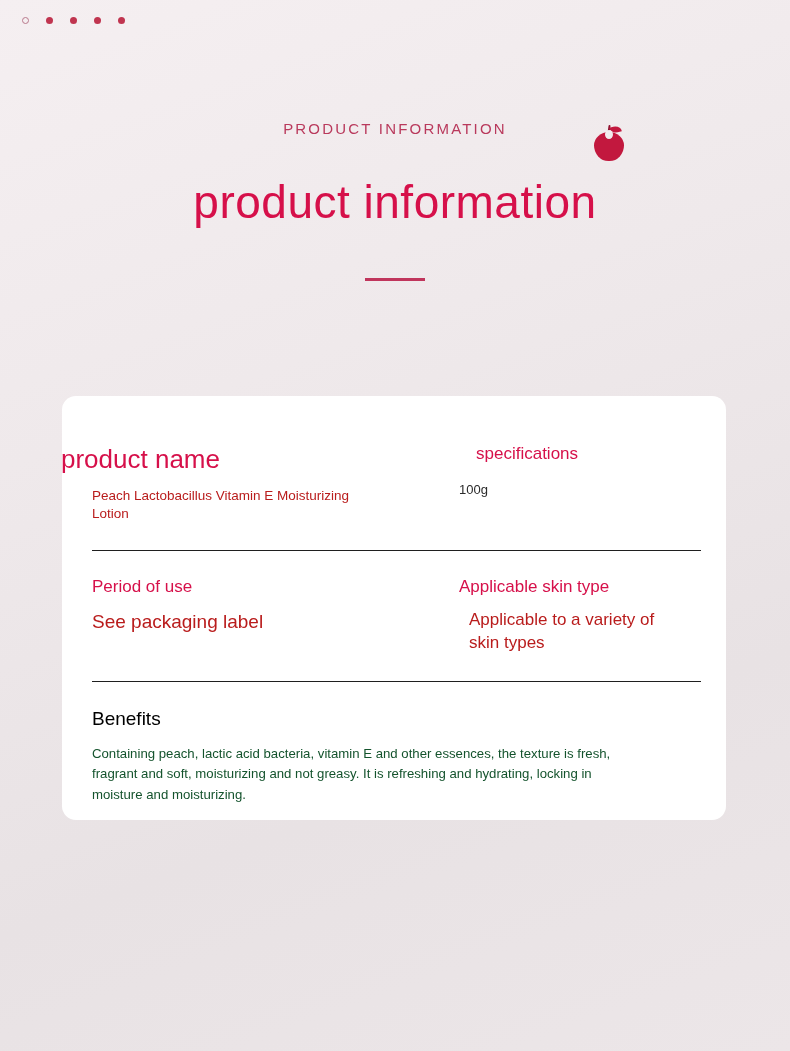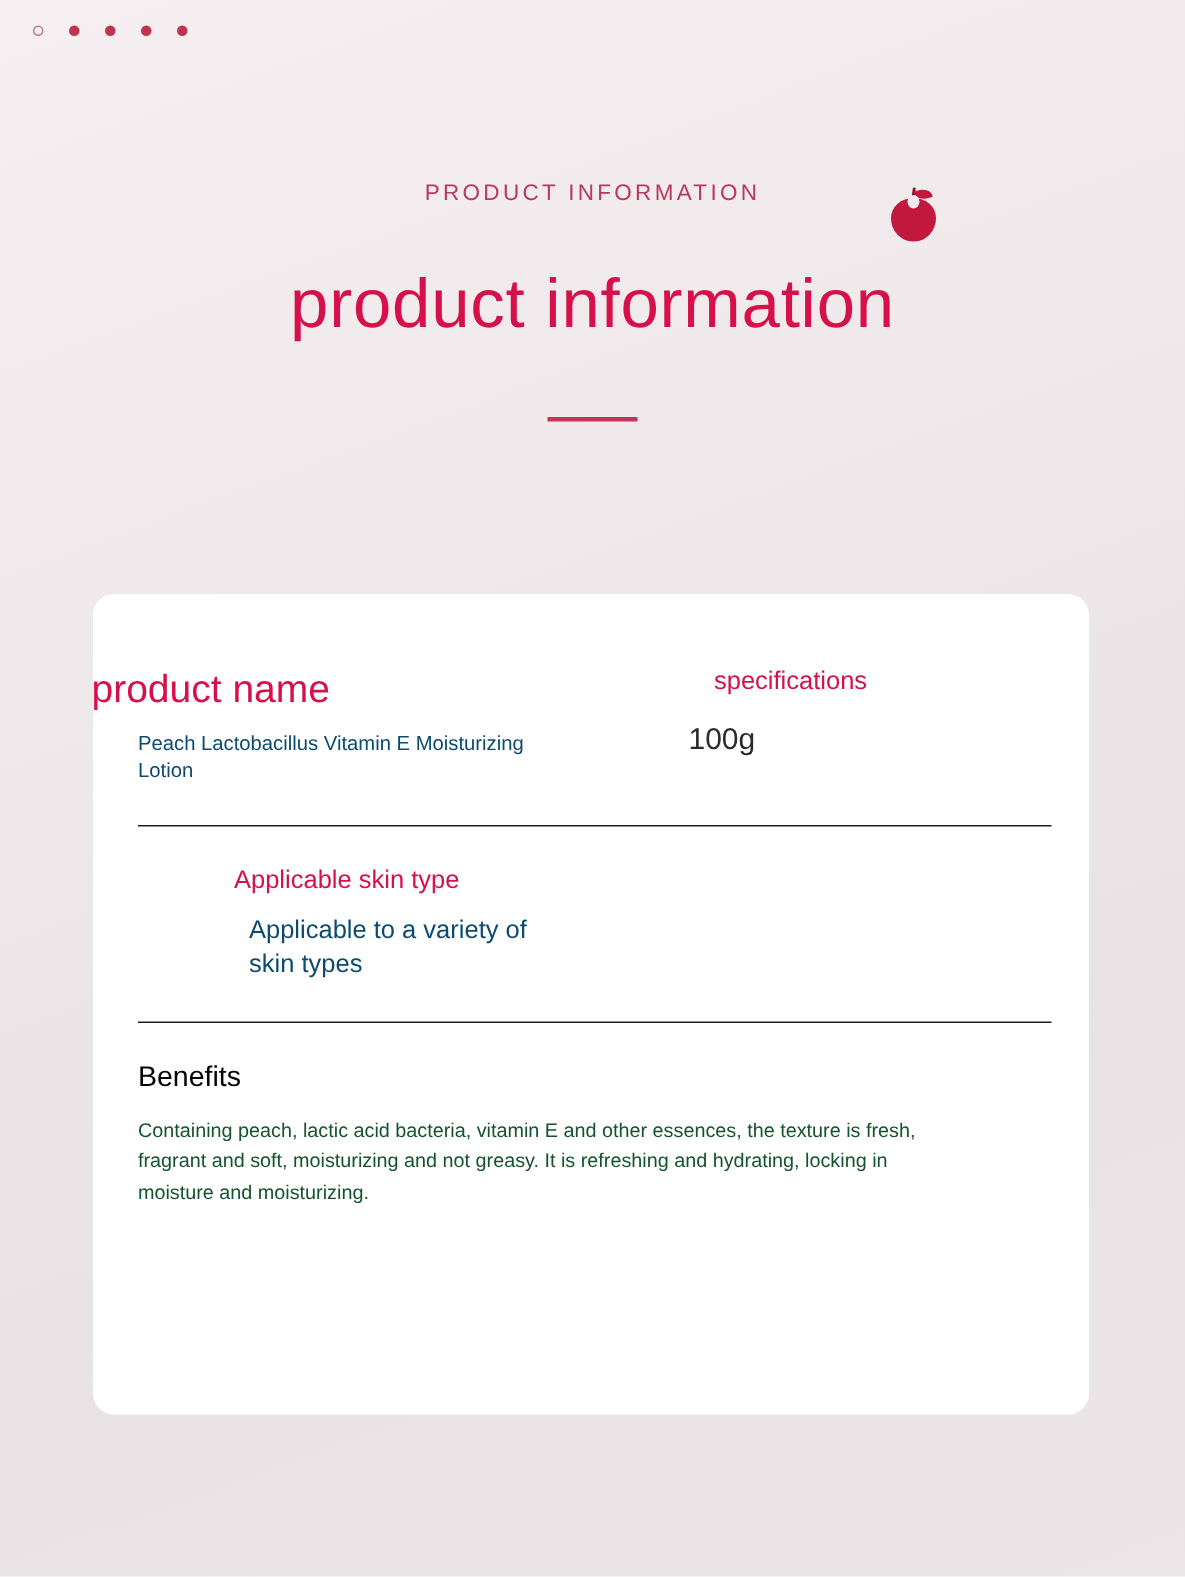--- a/index.html
+++ b/index.html
@@ -114,21 +114,21 @@
     height: 3px;
     background: #c0355c;
   }
 
   
   .card {
     position: absolute;
     top: 396px;
     left: 62px;
     width: 664px;
-    height: 547px;
+    height: 424px;
     background: #ffffff;
     border-radius: 14px;
   }
 
   .grid {
     position: absolute;
     top: 48px;
     left: 30px;
     right: 28px;
   }
@@ -147,21 +147,21 @@
   .field-label {
     color: #d6104a;
     font-weight: 400;
     line-height: 1.2;
   }
   .label-lg { font-size: 26px; margin-left: -31px; }
   .label-md { font-size: 17px; margin-left: 17px; }
   .label-sm { font-size: 17px; }
 
   .field-value {
-    color: #0c4a6e;
+    color: #b91c1c;
     line-height: 1.35;
     margin-top: 12px;
   }
   .v-sm { font-size: 13.5px; }
   .v-md { font-size: 17px; margin-left: 10px; }
   .v-lg { font-size: 19px; }
 
   .divider {
     height: 1px;
     background: #1f1f1f;
@@ -179,21 +179,21 @@
   }
   .benefits-text {
     margin-top: 14px;
     font-size: 13.2px;
     line-height: 1.55;
     color: #14532d;
     width: 540px;
   }
 
   .spec-val {
-    font-size: 20px;
+    font-size: 13px;
     color: #2b2b2b;
     margin-top: 18px;
   }
 </style>
 </head>
 <body>
 
 <div class="dots">
   <span class="dot hollow"></span>
   <span class="dot"></span>
@@ -226,20 +226,24 @@
       </div>
       <div class="col right">
         <div class="field-label label-md">specifications</div>
         <div class="spec-val">100g</div>
       </div>
     </div>
 
     <div class="divider"></div>
 
     <div class="row section">
+      <div class="col">
+        <div class="field-label label-sm">Period of use</div>
+        <div class="field-value v-lg">See packaging label</div>
+      </div>
       <div class="col right">
         <div class="field-label label-sm">Applicable skin type</div>
         <div class="field-value v-md">Applicable to a variety of skin types</div>
       </div>
     </div>
 
     <div class="divider"></div>
 
     <div class="section">
       <div class="benefits-label">Benefits</div>

